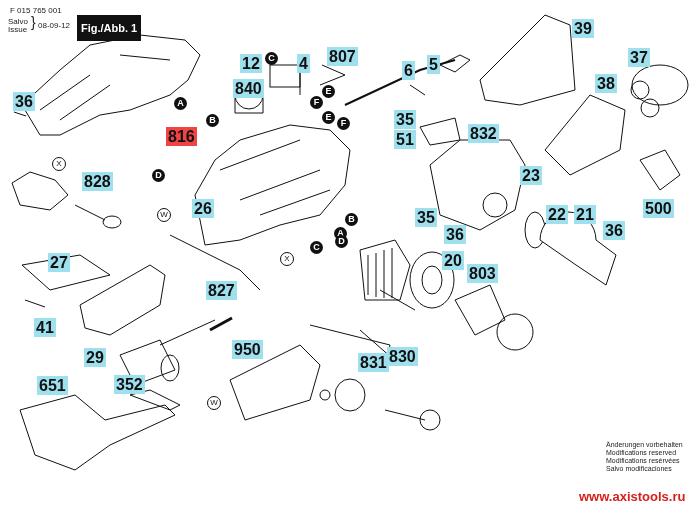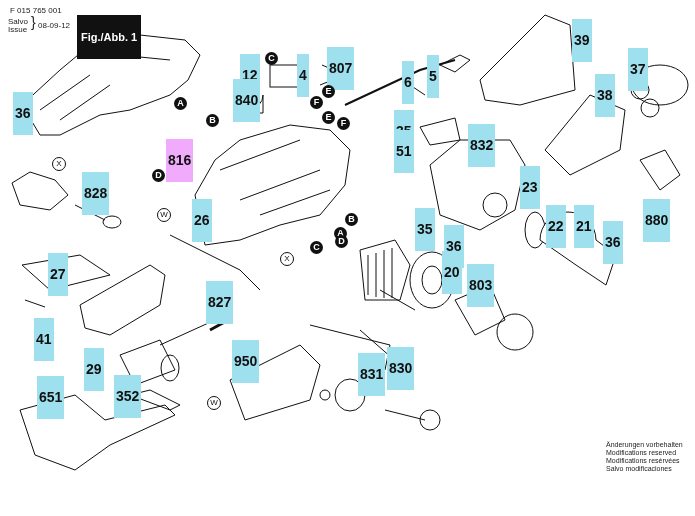--- a/index.html
+++ b/index.html
@@ -1,24 +1,24 @@
 <!DOCTYPE html>
 <html><head>
 <meta charset="utf-8">
 <style>
   html, body { margin: 0; padding: 0; background: #ffffff; }
   body { width: 695px; height: 516px; position: relative; overflow: hidden;
          font-family: "Liberation Sans", sans-serif; color: #111; }
   #diagram { position: absolute; left: 0; top: 0; width: 687px; height: 516px; }
   .hdr { position: absolute; font-size: 8px; color: #222; line-height: 9px; }
   .fig { position: absolute; left: 77px; top: 15px; background: #111; color: #fff;
-         font-weight: bold; font-size: 11px; padding: 16px 4px; line-height: 12px; }
+         font-weight: bold; font-size: 11px; padding: 7px 4px; line-height: 12px; }
   .lbl { position: absolute; background: #9fe0ee; color: #111; font-weight: bold;
-         font-size: 14px; line-height: 11px; padding: 16px 2px; }
-  .lbl.red { background: #f0abfc; color: #111; margin-top: 12px; }
+         font-size: 16px; line-height: 11px; padding: 4px 2px; }
+  .lbl.red { background: #ef4444; color: #111; }
   .conn { position: absolute; width: 13px; height: 13px; border-radius: 50%;
           background: #111; color: #fff; font-weight: bold; font-size: 9px;
           line-height: 13px; text-align: center; }
   .ring { position: absolute; width: 12px; height: 12px; border-radius: 50%;
           border: 1px solid #111; background: #fff; color: #111; font-size: 8px;
           line-height: 12px; text-align: center; }
   .notes { position: absolute; left: 606px; top: 441px; font-size: 7px; line-height: 8px; color: #222; }
   .url { position: absolute; left: 579px; top: 489px; font-size: 13px; font-weight: bold; color: #d9201c; }
 </style>
 </head>
@@ -127,21 +127,21 @@
   <span class="lbl" style="left:394px;top:130px">51</span>
   <span class="lbl" style="left:468px;top:124px">832</span>
   <span class="lbl" style="left:82px;top:172px">828</span>
   <span class="lbl" style="left:192px;top:199px">26</span>
   <span class="lbl" style="left:520px;top:166px">23</span>
   <span class="lbl" style="left:415px;top:208px">35</span>
   <span class="lbl" style="left:444px;top:225px">36</span>
   <span class="lbl" style="left:546px;top:205px">22</span>
   <span class="lbl" style="left:574px;top:205px">21</span>
   <span class="lbl" style="left:603px;top:221px">36</span>
-  <span class="lbl" style="left:643px;top:199px">880</span>
+  <span class="lbl" style="left:643px;top:199px">500</span>
   <span class="lbl" style="left:48px;top:253px">27</span>
   <span class="lbl" style="left:442px;top:251px">20</span>
   <span class="lbl" style="left:467px;top:264px">803</span>
   <span class="lbl" style="left:206px;top:281px">827</span>
   <span class="lbl" style="left:34px;top:318px">41</span>
   <span class="lbl" style="left:84px;top:348px">29</span>
   <span class="lbl" style="left:232px;top:340px">950</span>
   <span class="lbl" style="left:358px;top:353px">831</span>
   <span class="lbl" style="left:387px;top:347px">830</span>
   <span class="lbl" style="left:114px;top:375px">352</span>
@@ -164,13 +164,14 @@
   <span class="ring" style="left:280px;top:252px">X</span>
   <span class="ring" style="left:157px;top:208px">W</span>
   <span class="ring" style="left:207px;top:396px">W</span>
 
   <div class="notes">
     <div>Änderungen vorbehalten</div>
     <div>Modifications reserved</div>
     <div>Modifications resérvées</div>
     <div>Salvo modificaciones</div>
   </div>
+  <div class="url">www.axistools.ru</div>
 </div>
 
 </body></html>

